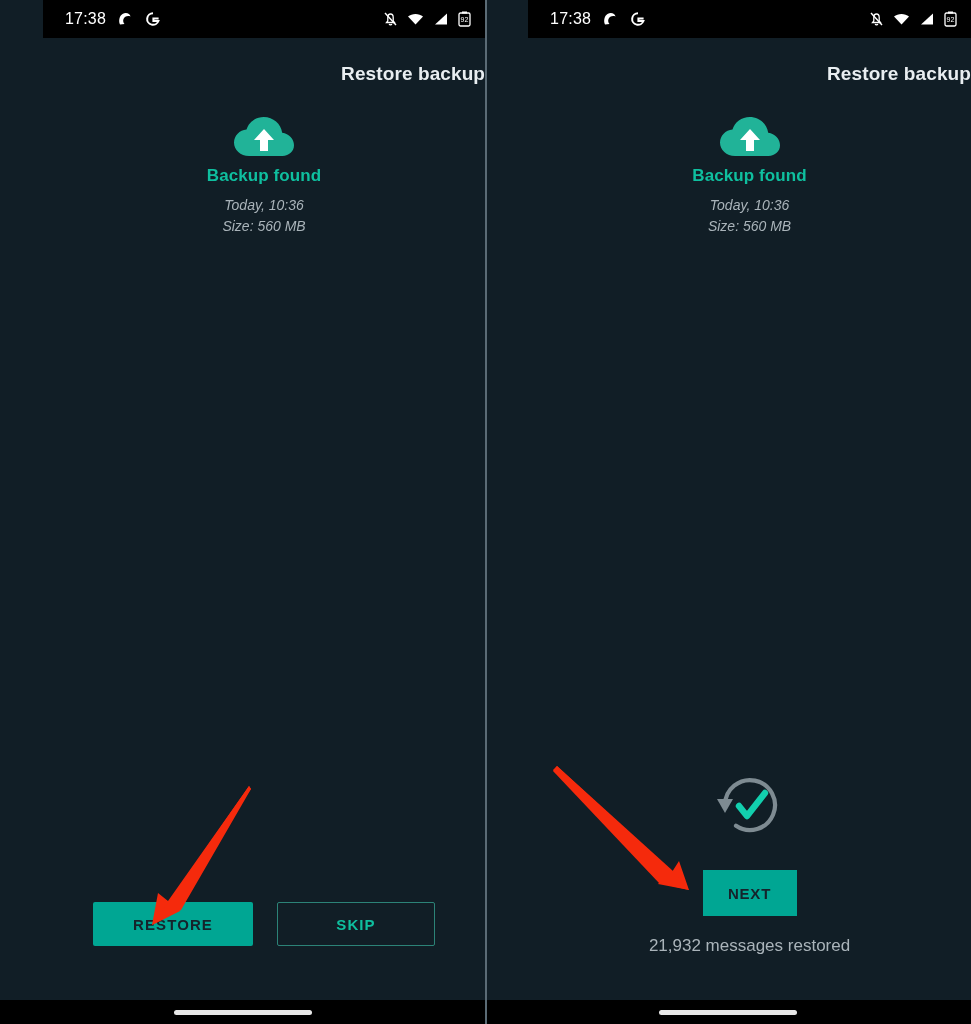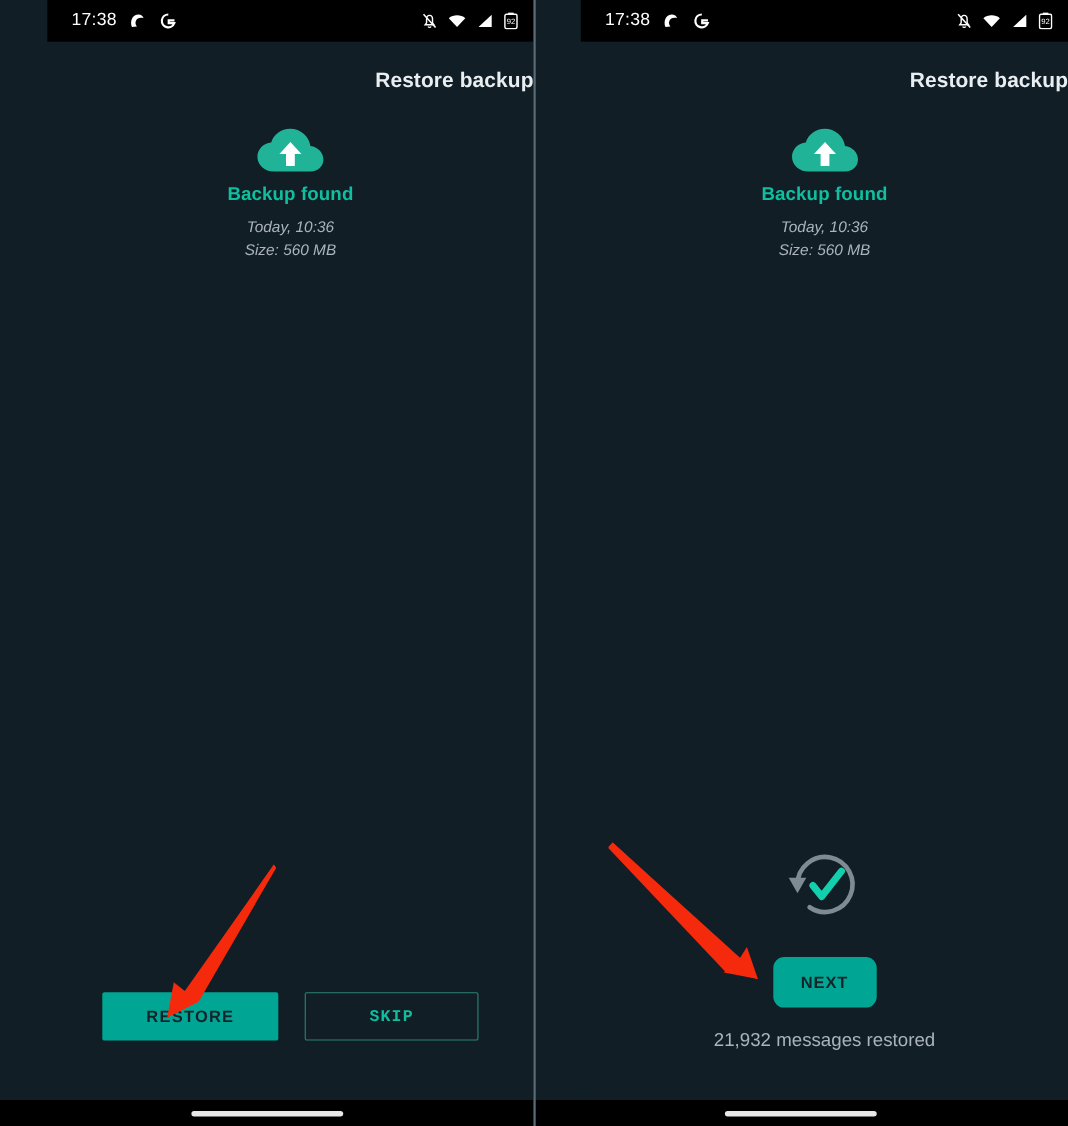--- a/index.html
+++ b/index.html
@@ -135,21 +135,20 @@
     background: #00a693;
     color: #15232b;
     border: none;
   }
   .btn-outline {
     width: 158px;
     height: 44px;
     background: transparent;
     color: #0fbf9f;
     border: 1px solid #2c8377;
-    font-family: Liberation Mono, monospace;
   }
 
   .done-block {
     position: absolute;
     left: 0;
     bottom: 44px;
     width: 100%;
     display: flex;
     flex-direction: column;
     align-items: center;
@@ -162,21 +161,21 @@
     height: 46px;
     background: #00a693;
     color: #15232b;
     font-size: 15px;
     font-weight: bold;
     letter-spacing: 0.8px;
     display: flex;
     align-items: center;
     justify-content: center;
     border: none;
-    border-radius: 10px;
+    border-radius: 0;
     cursor: pointer;
   }
   .restored-count {
     margin-top: 20px;
     color: #aab4ba;
     font-size: 17px;
   }
 
   
   .navbar {

